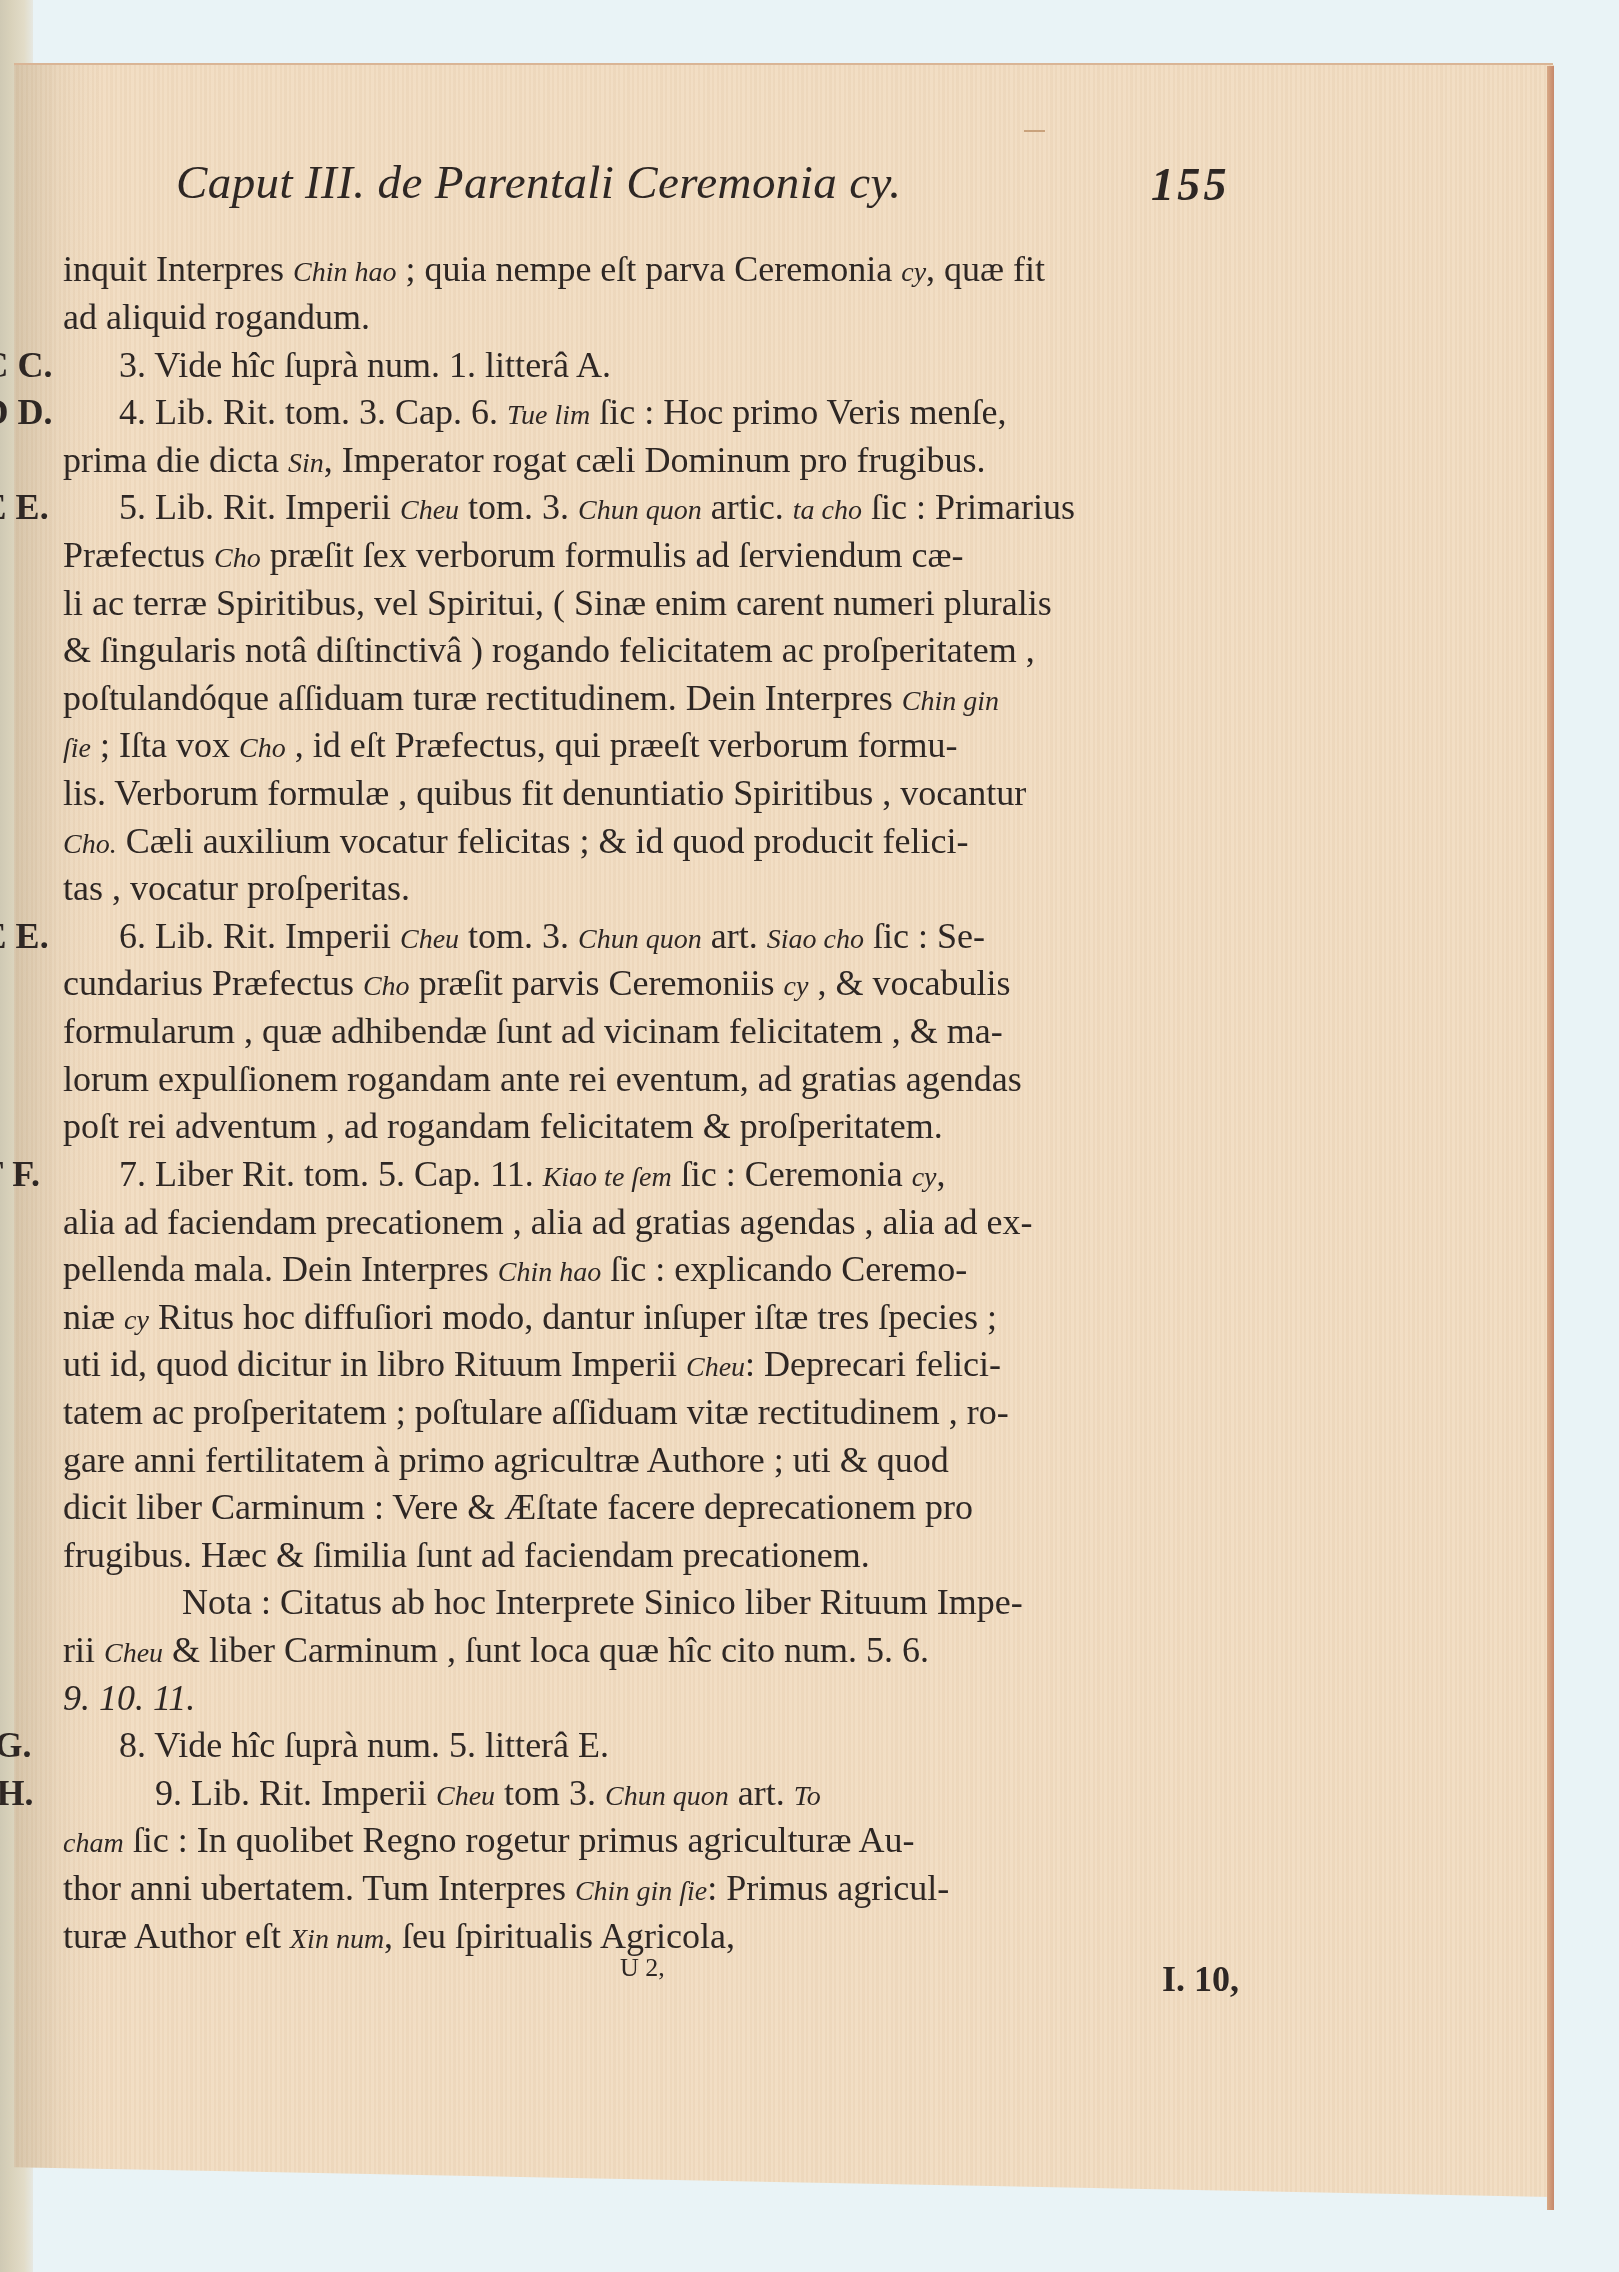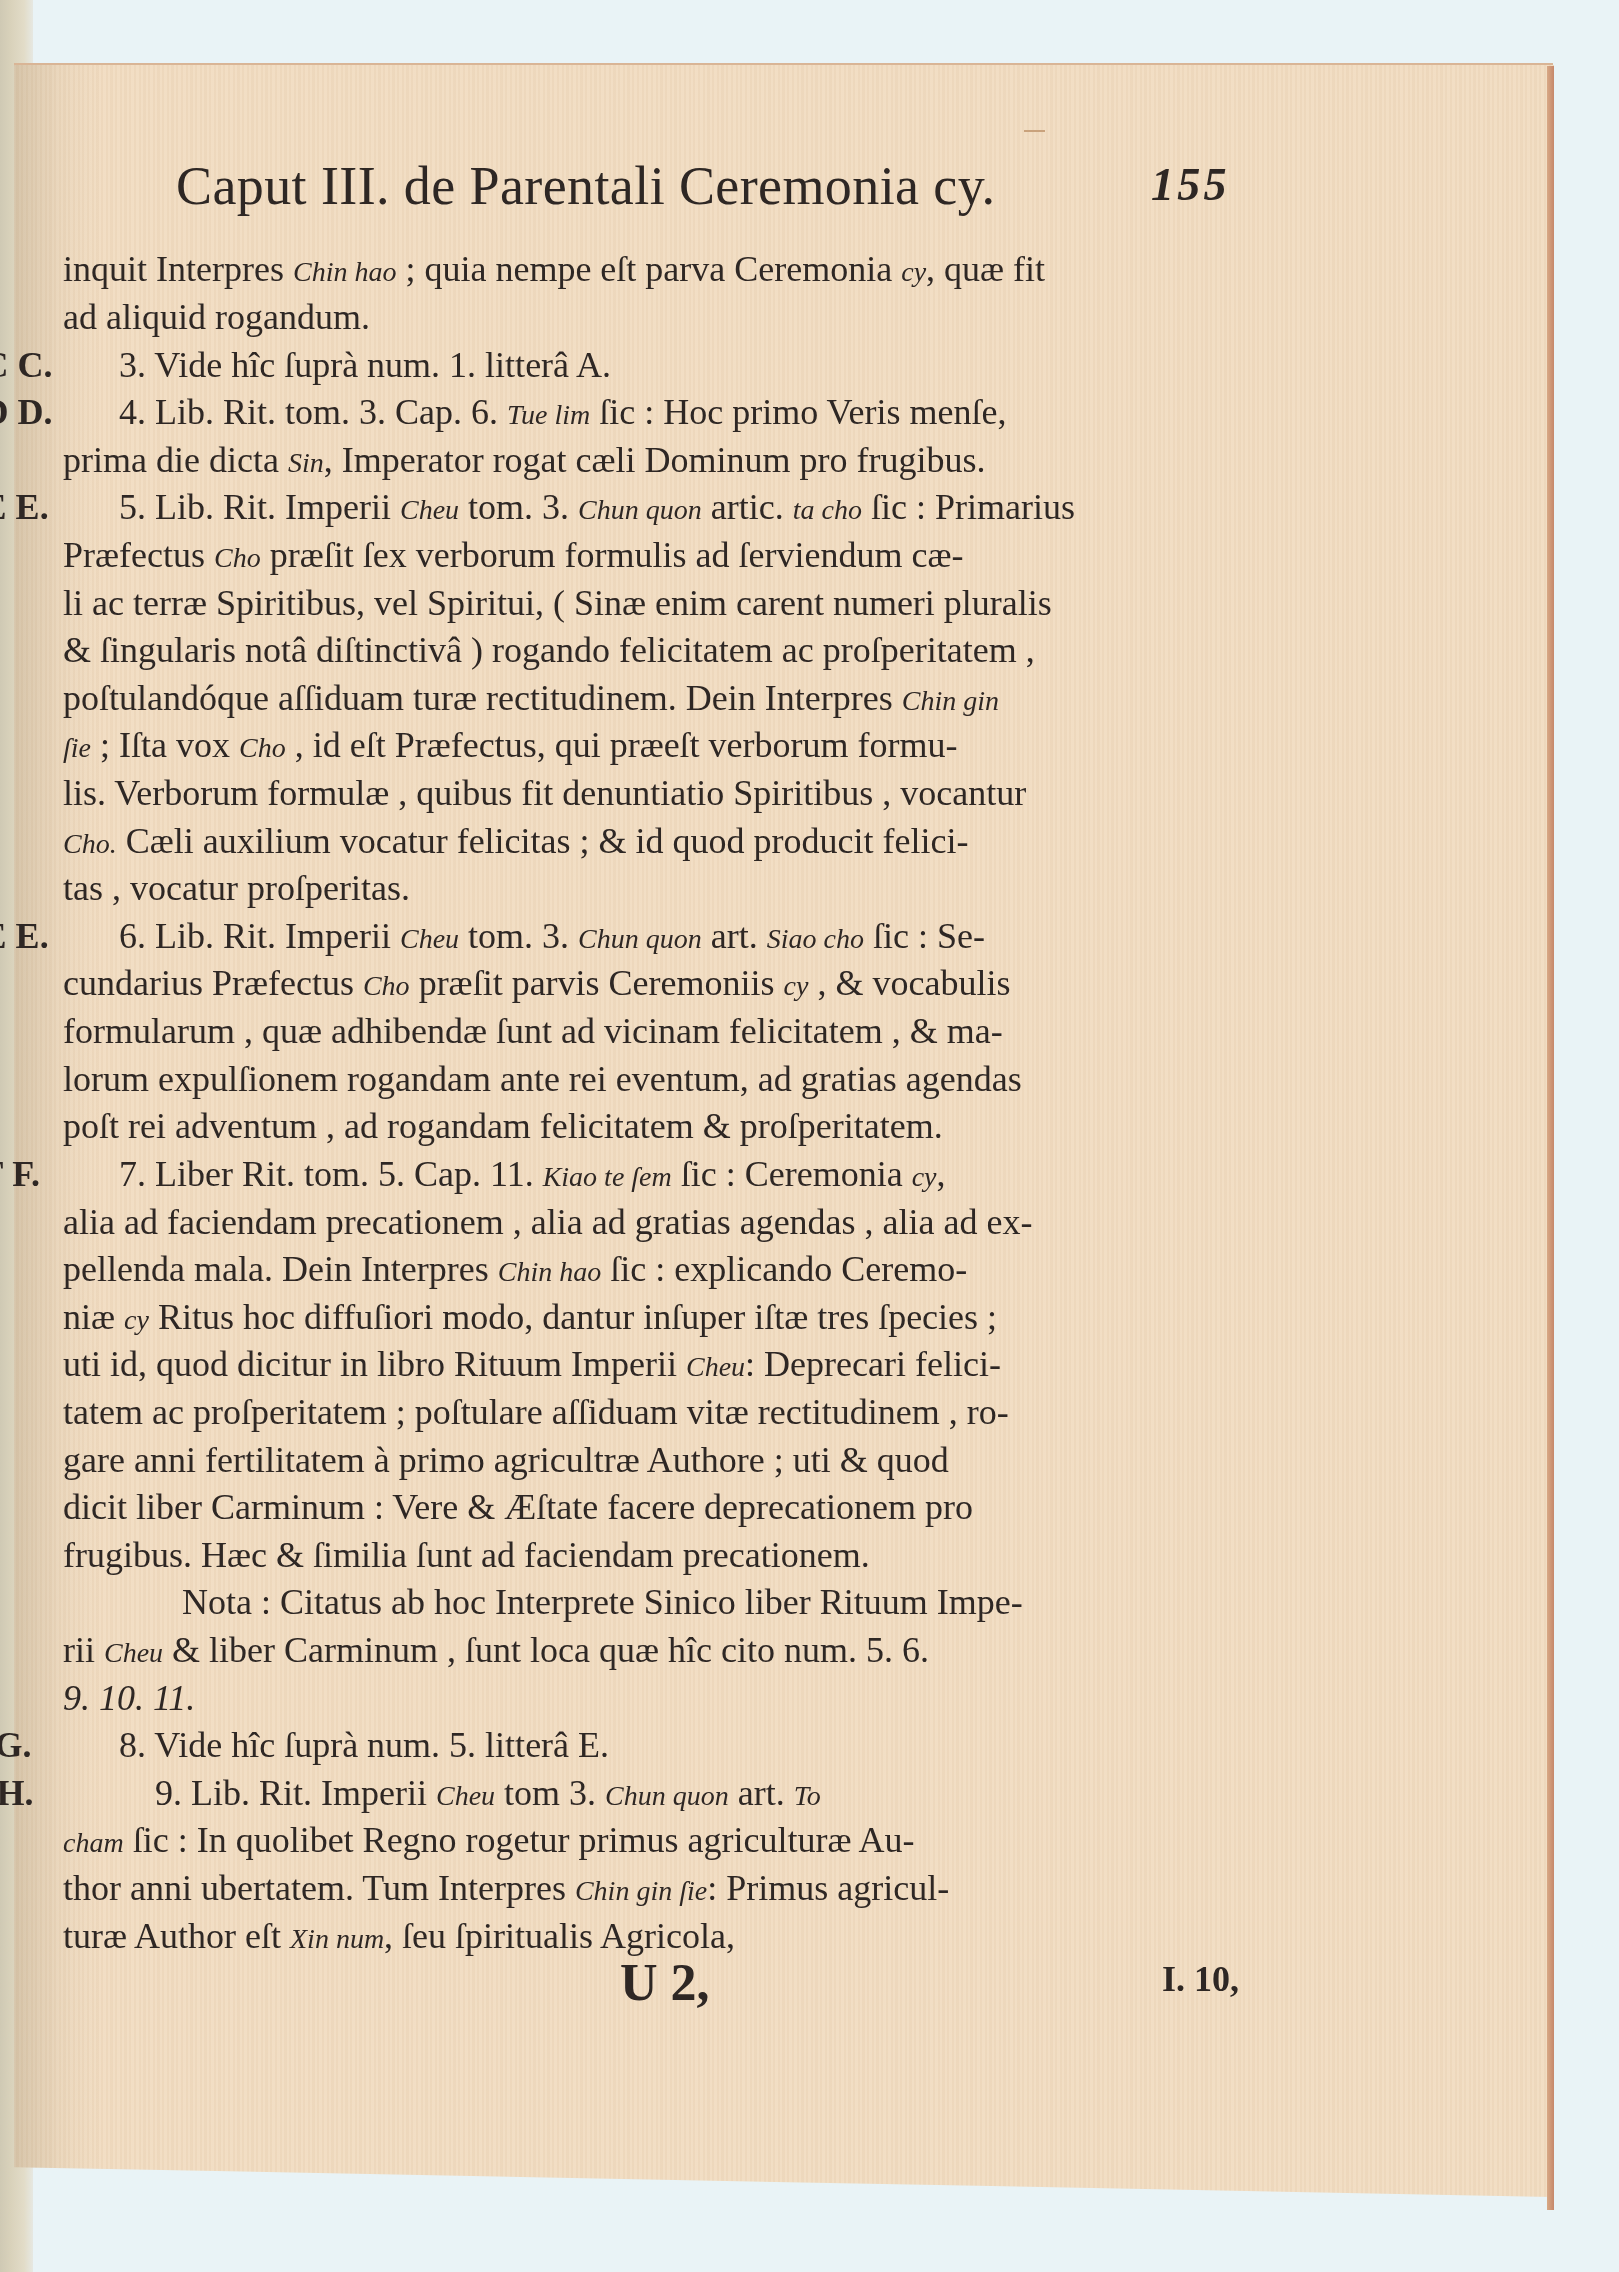--- a/index.html
+++ b/index.html
@@ -23,37 +23,37 @@
   }
   .page-edge-right {
     position:absolute; left:1547px; top:66px; width:7.1px; height:2144px;
     background:linear-gradient(to right,#d7a986,#c6876a);
   }
   .page-edge-top {
     position:absolute; left:14.2px; top:63px; width:1539px; height:3.2px;
     background:#d9b596;
   }
   .running-head {
-    position:absolute; left:176px; top:155px; font-size:54px; 
+    position:absolute; left:176px; top:155px; font-size:47px; font-style:italic;
     letter-spacing:0.4px; white-space:nowrap;
   }
   .folio {
     position:absolute; left:1151px; top:158px; font-size:46px; font-style:italic; font-weight:bold;
     letter-spacing:3.2px;
   }
   .head-dash { position:absolute; left:1024px; top:130px; width:20.6px; height:2.4px; background:#c9a27c; }
   .line {
     position:absolute; left:0; font-size:36px; white-space:nowrap; line-height:1;
   }
   .line .it { font-style:italic; font-size:28px; }
   .marker {
     position:absolute; font-size:36px; font-weight:bold; white-space:nowrap; line-height:1;
     color:#2e2724;
   }
-  .signature { position:absolute; left:620px; top:1953px; font-size:52px; font-weight:bold; }
+  .signature { position:absolute; left:620px; top:1953px; font-size:26px; font-weight:normal; }
   .catchword { position:absolute; left:1162px; top:1958px; font-size:36px; font-weight:bold; }
 </style>
 </head>
 <body>
 
 <div class="gutter"></div>
 <div class="page-edge-top"></div>
 <div class="page"></div>
 <div class="page-edge-right"></div>
 

